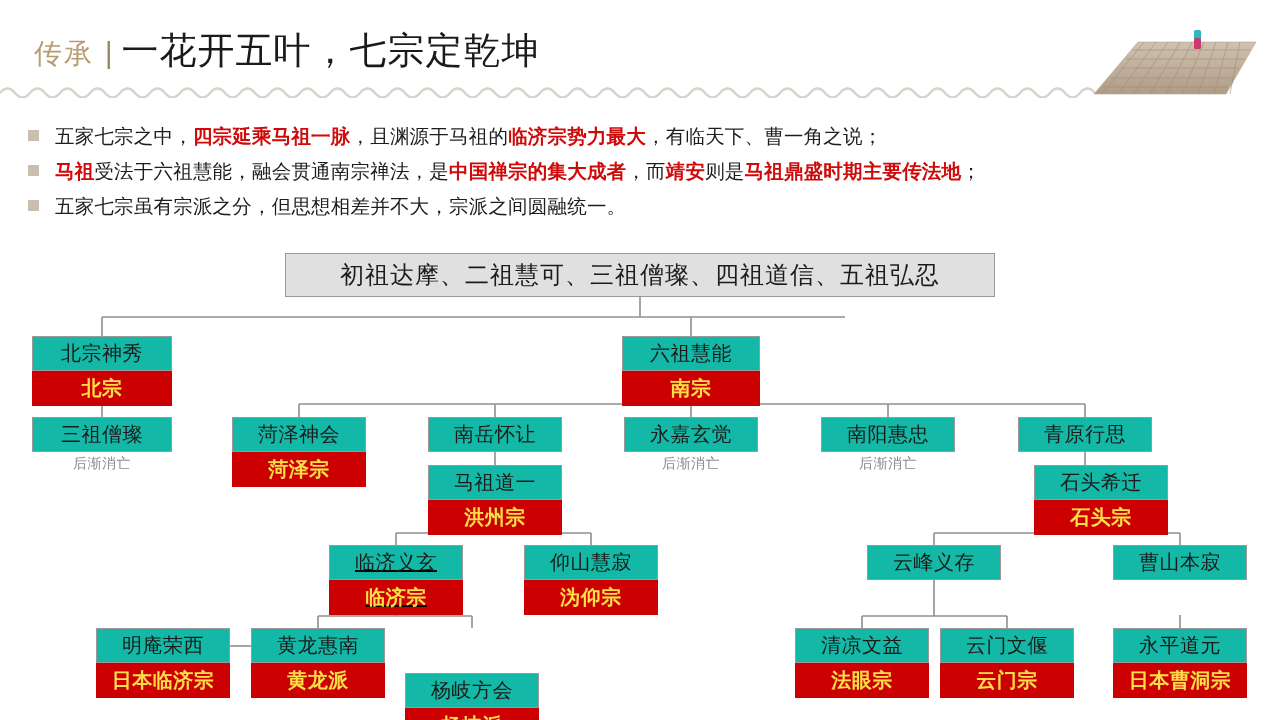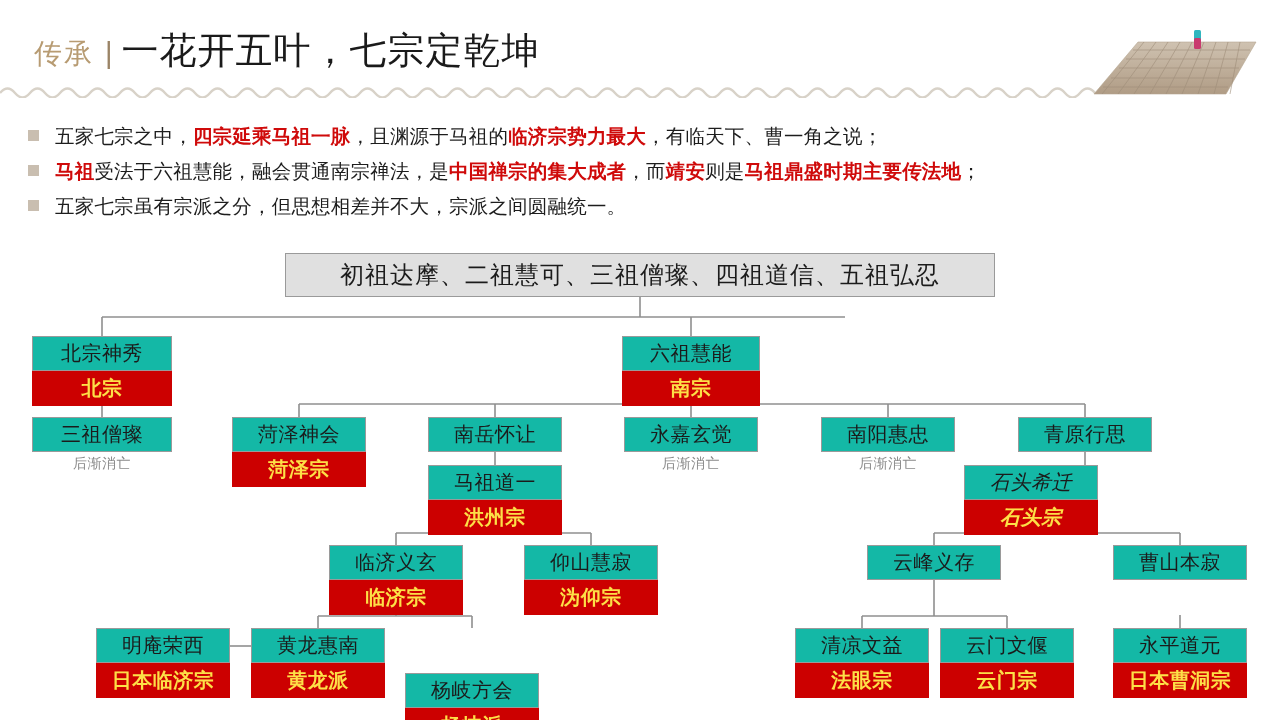--- a/index.html
+++ b/index.html
@@ -293,25 +293,25 @@
       <div class="node-name">南阳惠忠</div>
       <div class="node-caption">后渐消亡</div>
     </div>
     <div class="node" style="left: 1018px; top: 417px; width: 134px;">
       <div class="node-name">青原行思</div>
     </div>
     <div class="node" style="left: 428px; top: 465px; width: 134px;">
       <div class="node-name">马祖道一</div>
       <div class="node-badge">洪州宗</div>
     </div>
-    <div class="node" style="left: 964px; top: 465px; width: 134px; font-style: italic;">
+    <div class="node" style="left: 1034px; top: 465px; width: 134px;">
       <div class="node-name">石头希迁</div>
       <div class="node-badge">石头宗</div>
     </div>
-    <div class="node" style="left: 329px; top: 545px; width: 134px;">
+    <div class="node" style="left: 329px; top: 545px; width: 134px; text-decoration: underline;">
       <div class="node-name">临济义玄</div>
       <div class="node-badge">临济宗</div>
     </div>
     <div class="node" style="left: 524px; top: 545px; width: 134px;">
       <div class="node-name">仰山慧寂</div>
       <div class="node-badge">沩仰宗</div>
     </div>
     <div class="node" style="left: 867px; top: 545px; width: 134px;">
       <div class="node-name">云峰义存</div>
     </div>

